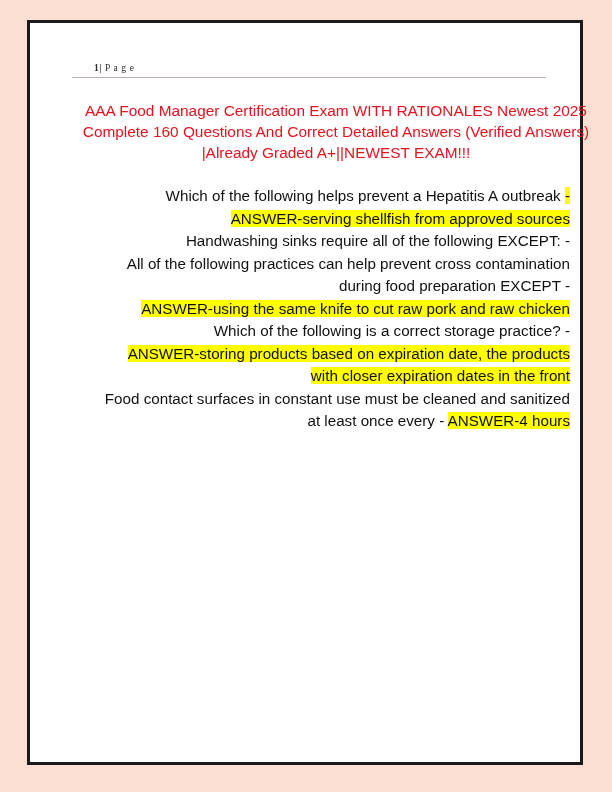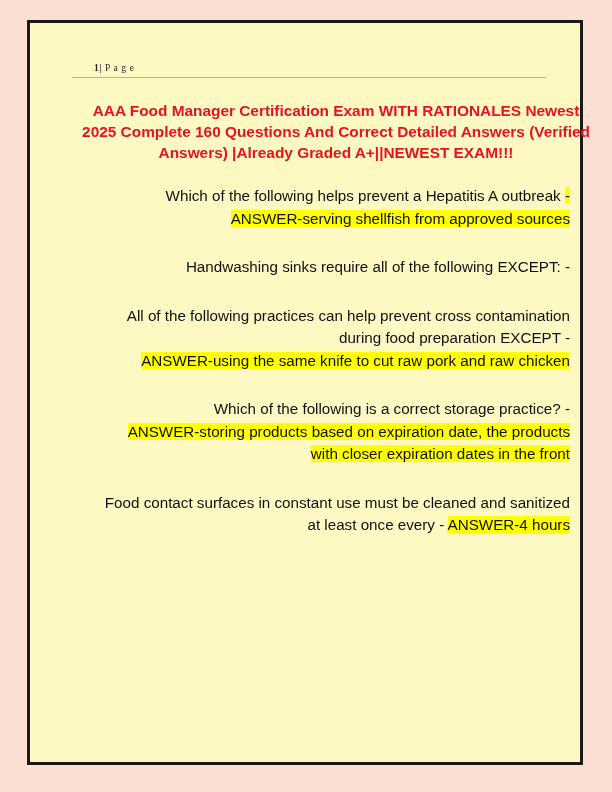--- a/index.html
+++ b/index.html
@@ -22,21 +22,21 @@
     background: #fadfd2;
   }
   .page-border {
     position: absolute;
     left: 27px;
     top: 20px;
     width: 556px;
     height: 745px;
     border: 3px solid #1a1a1a;
     box-sizing: border-box;
-    background: #fef9c3;
+    background: #ffffff;
   }
   .content {
     position: absolute;
     left: 42px;
     top: 32px;
     width: 528px;
     height: 720px;
     box-sizing: border-box;
     padding: 0;
   }
@@ -50,35 +50,35 @@
     width: 474px;
     box-sizing: border-box;
   }
   .header-line b {
     font-weight: bold;
   }
   .title {
     margin: 22px 8px 0 8px;
     text-align: center;
     color: #e8121f;
-    font-weight: bold;
+    font-weight: normal;
     font-size: 15.4px;
     line-height: 21px;
     font-family: "Liberation Sans", sans-serif;
   }
   .qa-block {
     margin: 0 0 0 28px;
     width: 470px;
     font-size: 15.2px;
     line-height: 22.5px;
     color: #111111;
     text-align: right;
   }
   .qa-block.first { margin-top: 22px; }
-  .qa-block + .qa-block { margin-top: 26px; }
+  .qa-block + .qa-block { }
   .hl {
     background: #ffff00;
     box-decoration-break: clone;
     -webkit-box-decoration-break: clone;
   }
 </style>
 </head>
 <body>
 
 <div class="page">

